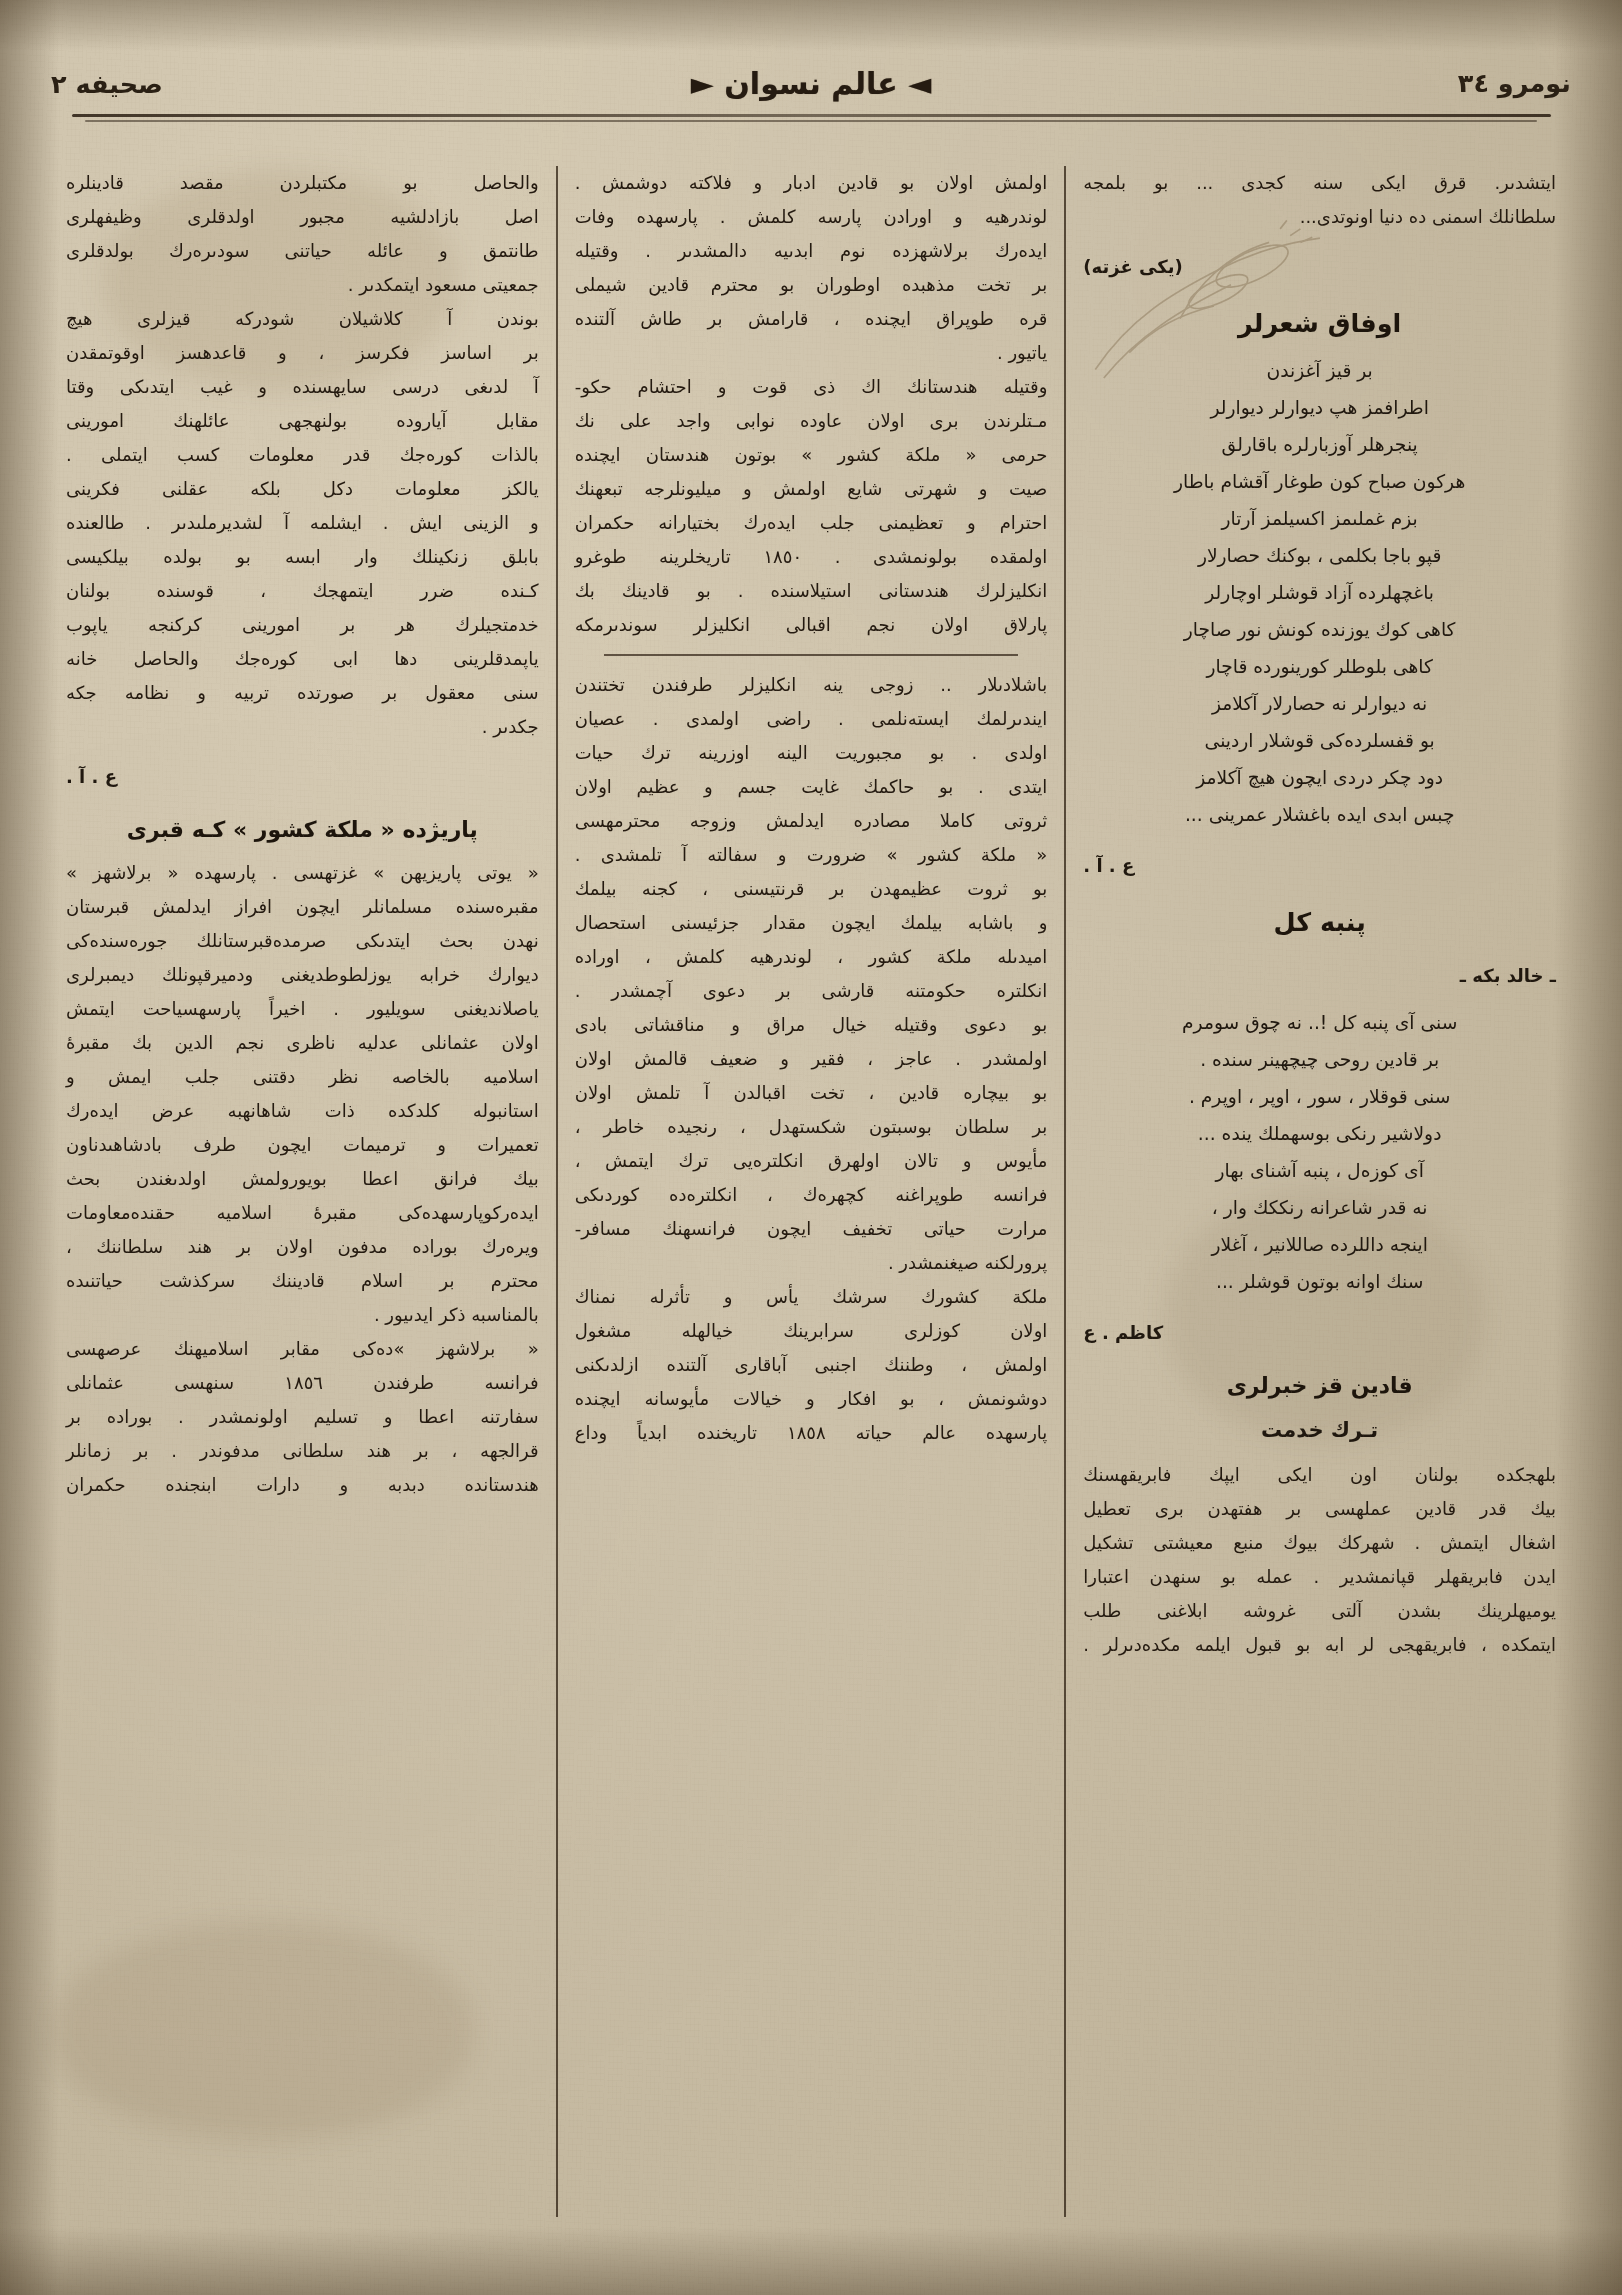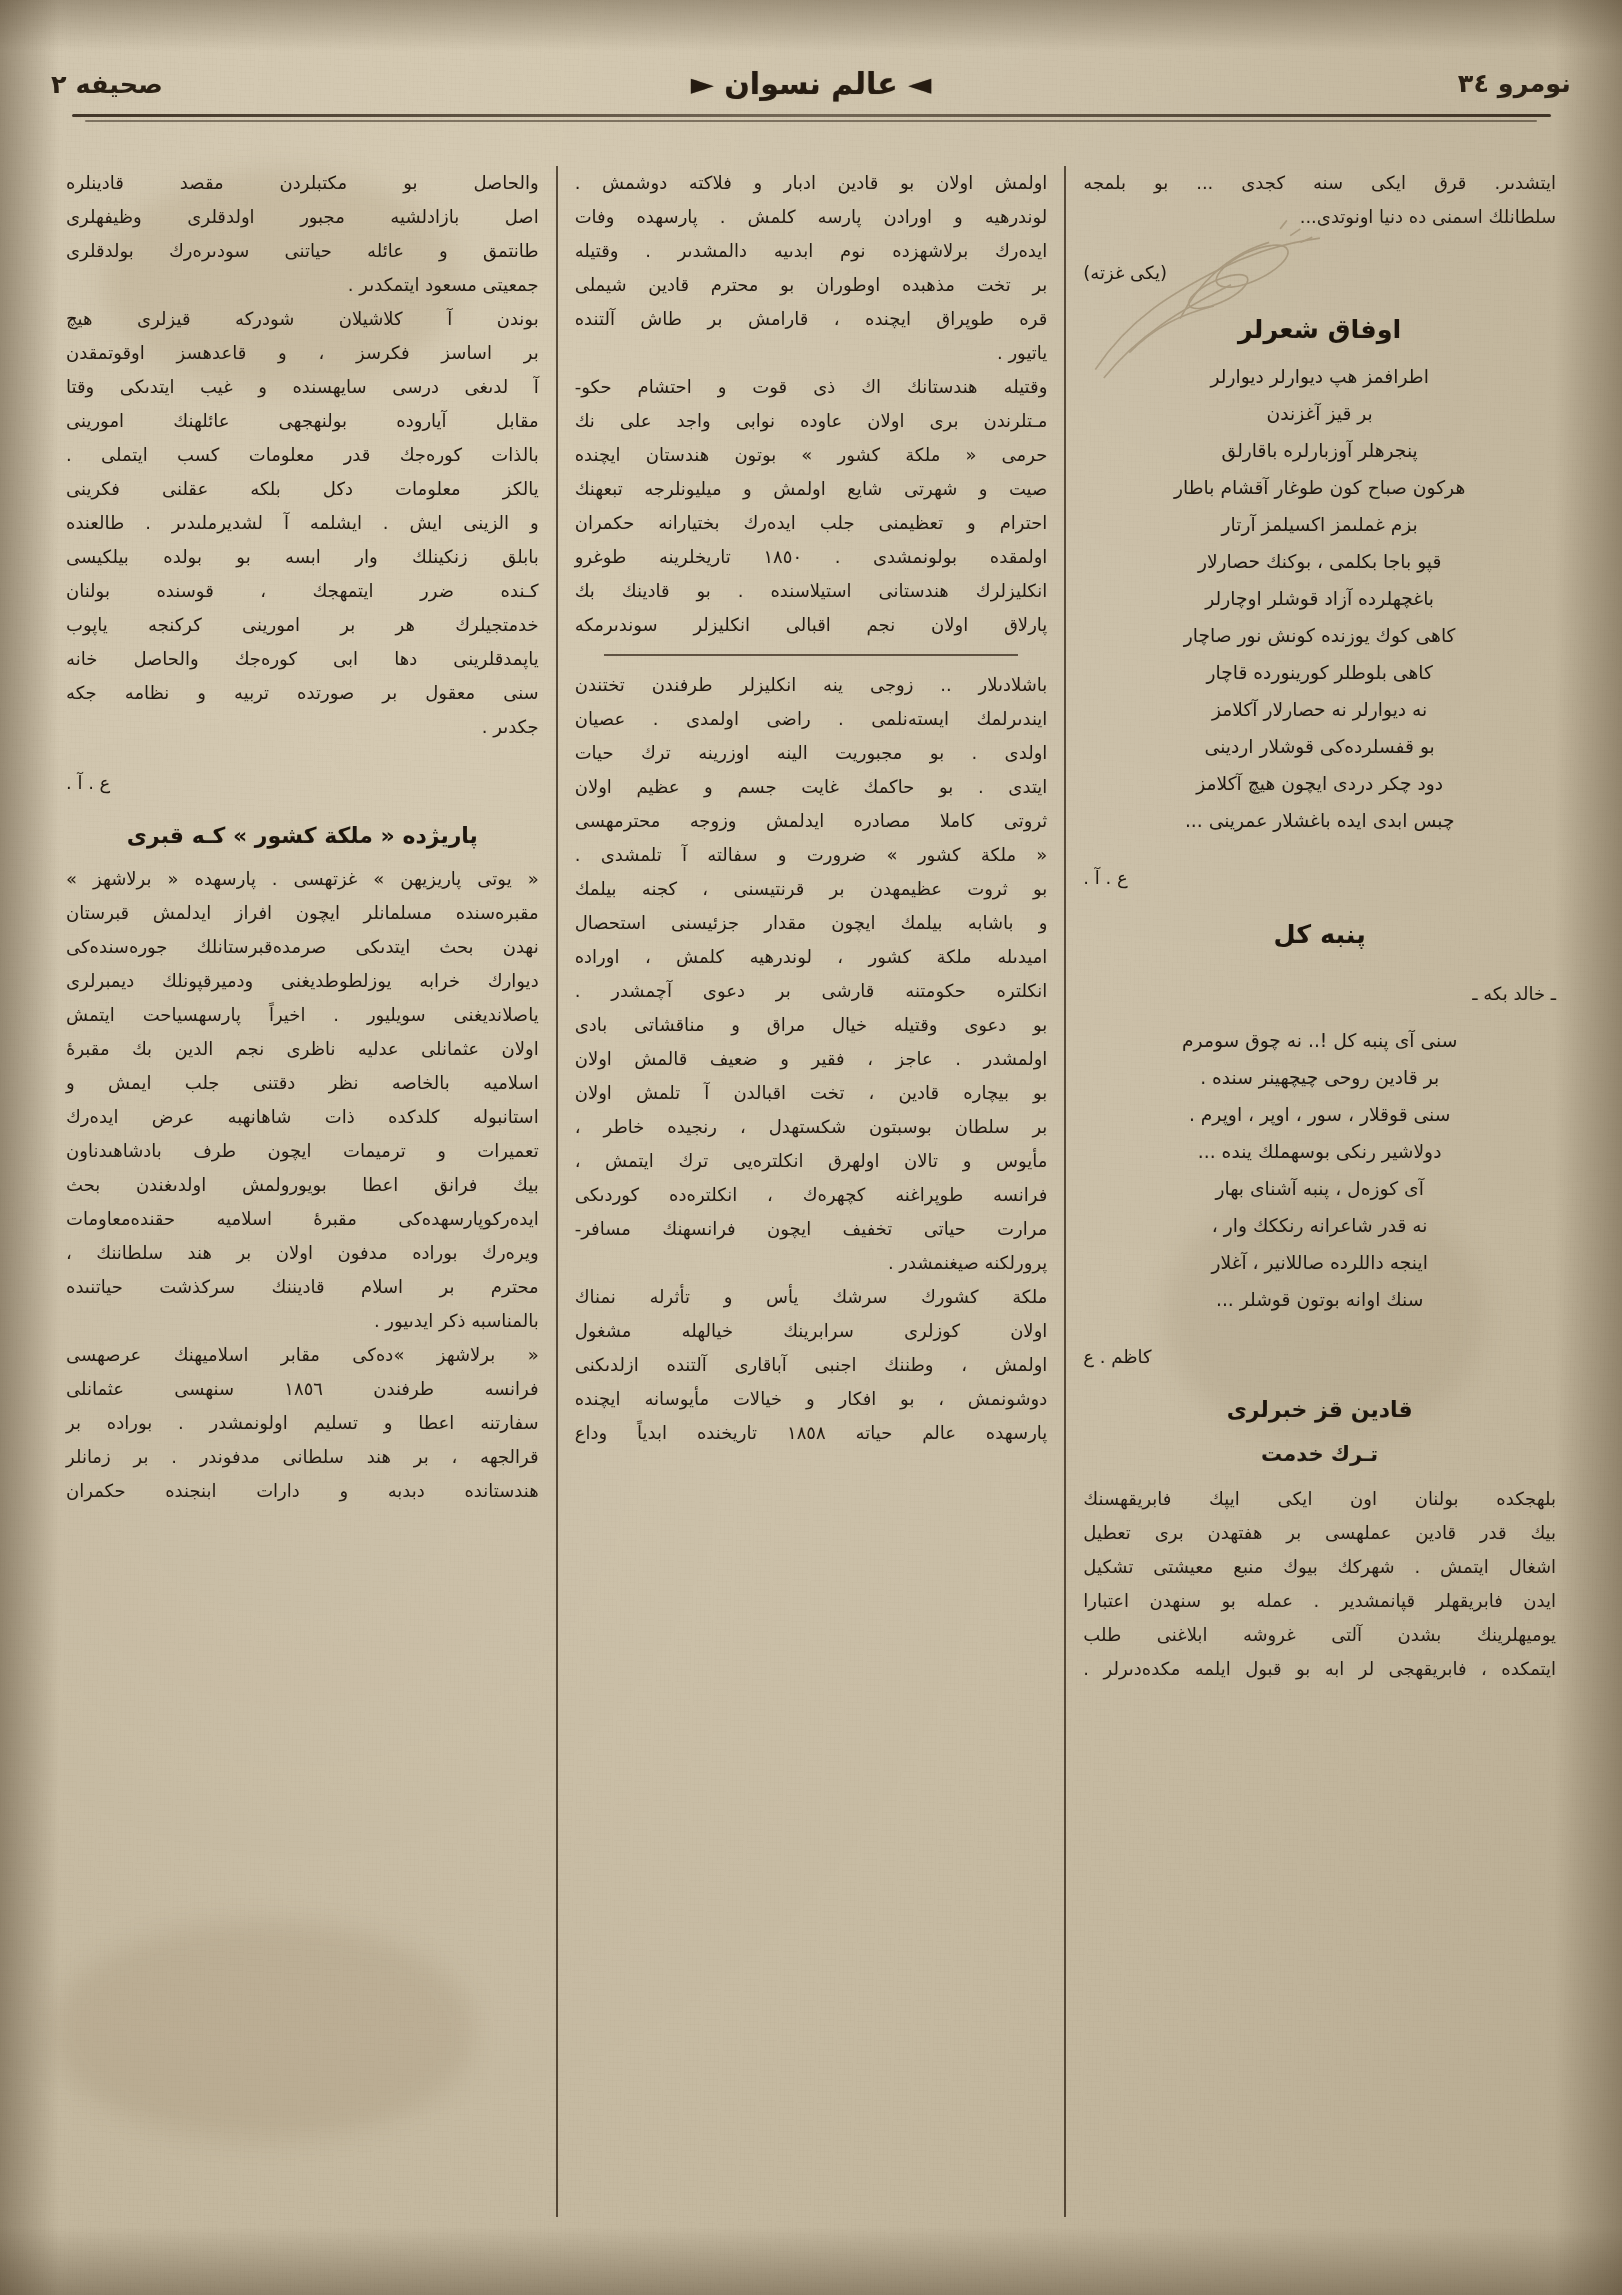--- a/index.html
+++ b/index.html
@@ -136,21 +136,22 @@
   .verse {
     text-align: center;
     font-size: 18.7px;
     line-height: 37px;
     margin: 0;
   }
   .byline {
     text-align: left;
     font-size: 18px;
     line-height: 32px;
-    margin: 23px 0 12px;
+    margin: 17px 0 12px;
+    font-weight: bold;
   }
   .byline.right { text-align: right; }
   .rule {
     height: 1.7px;
     margin: 10.2px 29px 12px;
     background: rgba(45,32,18,.7);
   }
   
   .ornament {
     position: absolute;
@@ -211,22 +212,22 @@
       </svg>
 
       <div class="block">
         <p class="line just">ايتشدىر. قرق ايكى سنه كجدى ... بو بلمجه</p>
         <p class="line">سلطانلك اسمنى ده دنيا اونوتدى...</p>
       </div>
       <p class="byline">(يكى غزته)</p>
 
       <div class="sect-head">اوفاق شعرلر</div>
       <div class="block">
+        <p class="verse">بر قيز آغزندن</p>
         <p class="verse">اطرافمز هپ ديوارلر ديوارلر</p>
-        <p class="verse">بر قيز آغزندن</p>
         <p class="verse">پنجرهلر آوزبارلره باقارلق</p>
         <p class="verse">هركون صباح كون طوغار آقشام باطار</p>
         <p class="verse">بزم غملىمز اكسيلمز آرتار</p>
         <p class="verse">قپو باجا بكلمى ، بوكنك حصارلار</p>
         <p class="verse">باغچهلرده آزاد قوشلر اوچارلر</p>
         <p class="verse">كاهى كوك يوزنده كونش نور صاچار</p>
         <p class="verse">كاهى بلوطلر كورينوردە قاچار</p>
         <p class="verse">نه ديوارلر نه حصارلار آكلامز</p>
         <p class="verse">بو قفسلردەكى قوشلار اردينى</p>
         <p class="verse">دود چكر دردى ايچون هيچ آكلامز</p>

